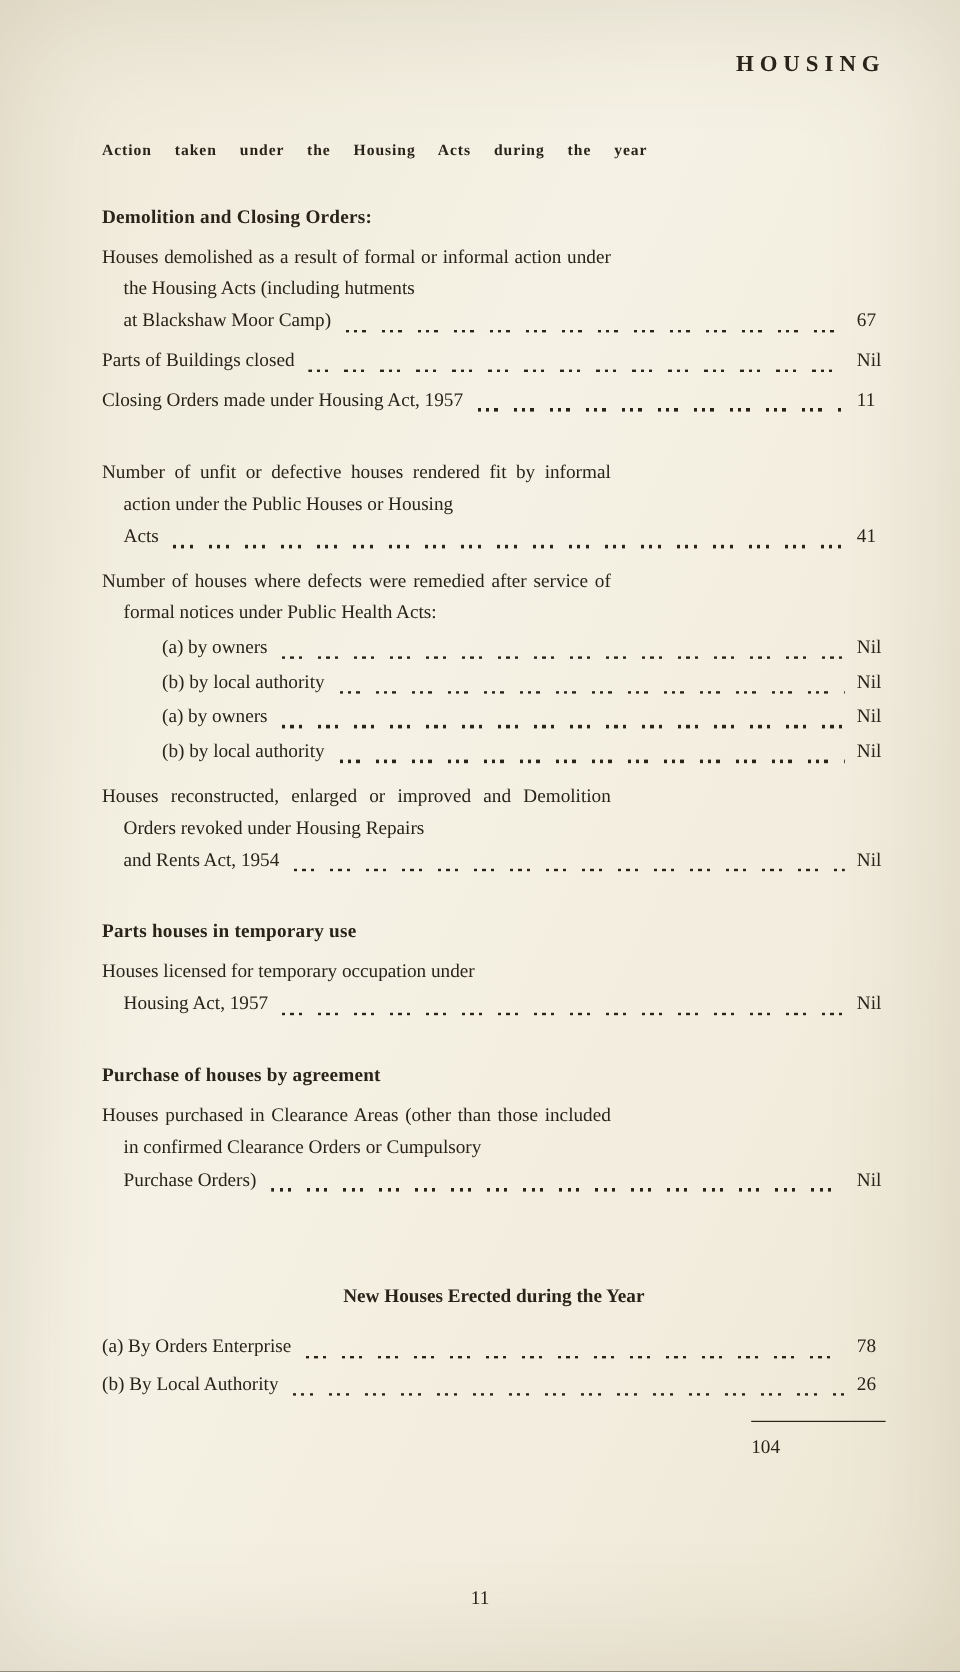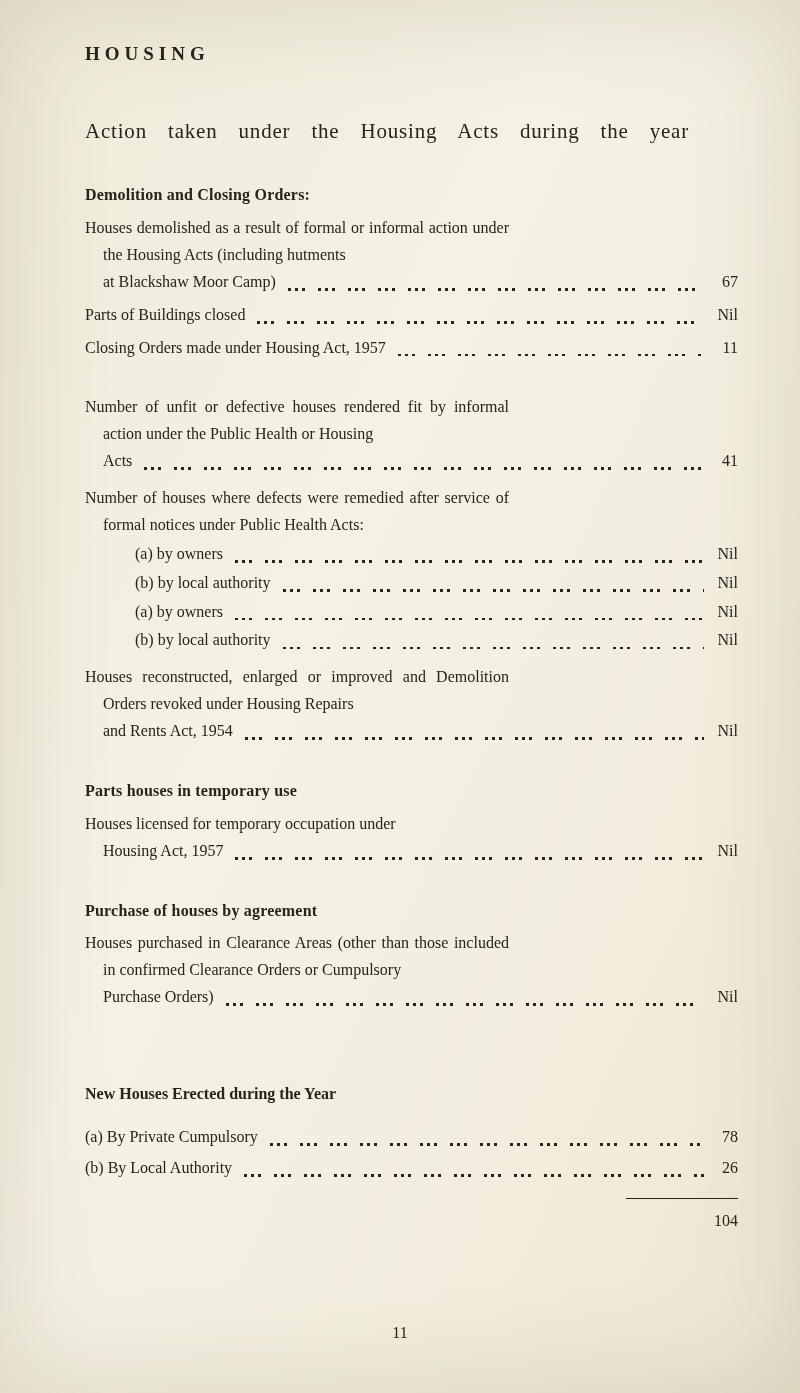--- a/index.html
+++ b/index.html
@@ -6,43 +6,43 @@
   html, body { margin: 0; padding: 0; background: #6b675e; }
   .page {
     width: 800px; height: 1393px; position: relative; overflow: hidden;
     margin: 0 auto;
     background: linear-gradient(115deg, #efead9 0%, #f5f1e4 40%, #f2edde 70%, #ece6d3 100%);
     box-shadow: inset 0 0 110px rgba(110, 92, 55, 0.18);
     font-family: "Liberation Serif", "DejaVu Serif", serif;
     color: #29231a; font-size: 16px; line-height: 1.68;
     padding: 38px 62px 0 85px;
   }
-  .title { text-align: left; font-weight: bold; font-size: 19px; letter-spacing: 5px; }
-  .main-heading { margin-top: 44px; font-weight: normal; font-size: 21px; letter-spacing: 0.8px; word-spacing: 15px; }
+  .title { text-align: right; font-weight: bold; font-size: 19px; letter-spacing: 5px; }
+  .main-heading { margin-top: 44px; font-weight: bold; font-size: 13px; letter-spacing: 0.8px; word-spacing: 15px; }
   .section { margin-top: 33px; }
   .section--new { margin-top: 70px; }
   .section-heading { font-weight: bold; margin-bottom: 5px; letter-spacing: 0.2px; }
   .entry { margin-top: 6px; }
   .entry--sub { margin-left: 50px; margin-top: 2px; }
   .entry--intro { margin-top: 10px; }
   .body { max-width: 424px; text-align: justify; padding-left: 18px; text-indent: -18px; }
   .row { display: flex; align-items: baseline; }
   .row--indent { padding-left: 18px; }
   .leader {
     flex: 1 1 auto; min-width: 30px; align-self: flex-end;
     height: 2.6px; margin: 0 10px 5px 12px;
     background: repeating-linear-gradient(to right,
       #29231a 0 2.6px, transparent 2.6px 7px,
       #29231a 7px 9.6px, transparent 9.6px 14px,
       #29231a 14px 16.6px, transparent 16.6px 30px);
   }
-  .value { text-align: right; min-width: 24px; white-space: nowrap; }
-  .nh-heading { font-weight: bold; margin-bottom: 16px; }
+  .value { text-align: left; min-width: 24px; white-space: nowrap; }
+  .nh-heading { font-weight: bold; text-align: center; margin-bottom: 16px; }
   .nh-row { margin-top: 4px; }
-  .total-wrap { width: 112px; margin-left: auto; margin-top: 16px; border-top: 1.6px solid #29231a; padding-top: 9px; text-align: right; }
+  .total-wrap { width: 112px; margin-left: auto; margin-top: 16px; border-top: 1.6px solid #29231a; padding-top: 9px; }
   .page-number { position: absolute; left: 0; right: 0; bottom: 46px; text-align: center; }
 </style>
 </head>
 <body>
 
 <div class="page">
 
   <div class="title">HOUSING</div>
 
   <div class="main-heading">Action taken under the Housing Acts during the year</div>
@@ -72,21 +72,21 @@
         <span>Closing Orders made under Housing Act, 1957</span>
         <span class="leader"></span>
         <span class="value">11</span>
       </div>
     </div>
   </section>
 
   <section class="section">
 
     <div class="entry">
-      <div class="body">Number of unfit or defective houses rendered fit by informal action under the Public Health or Housing</div>
+      <div class="body">Number of unfit or defective houses rendered fit by informal action under the Public Houses or Housing</div>
       <div class="row row--indent">
         <span>Acts</span>
         <span class="leader"></span>
         <span class="value">41</span>
       </div>
     </div>
 
     <div class="entry entry--intro">
       <div class="body">Number of houses where defects were remedied after service of formal notices under Public Health Acts:</div>
     </div>
@@ -151,21 +151,21 @@
         <span class="leader"></span>
         <span class="value">Nil</span>
       </div>
     </div>
   </section>
 
   <section class="section section--new">
     <div class="nh-heading">New Houses Erected during the Year</div>
 
     <div class="row nh-row">
-      <span>(a) By Private Cumpulsory</span>
+      <span>(a) By Orders Enterprise</span>
       <span class="leader"></span>
       <span class="value">78</span>
     </div>
     <div class="row nh-row">
       <span>(b) By Local Authority</span>
       <span class="leader"></span>
       <span class="value">26</span>
     </div>
 
     <div class="total-wrap">

